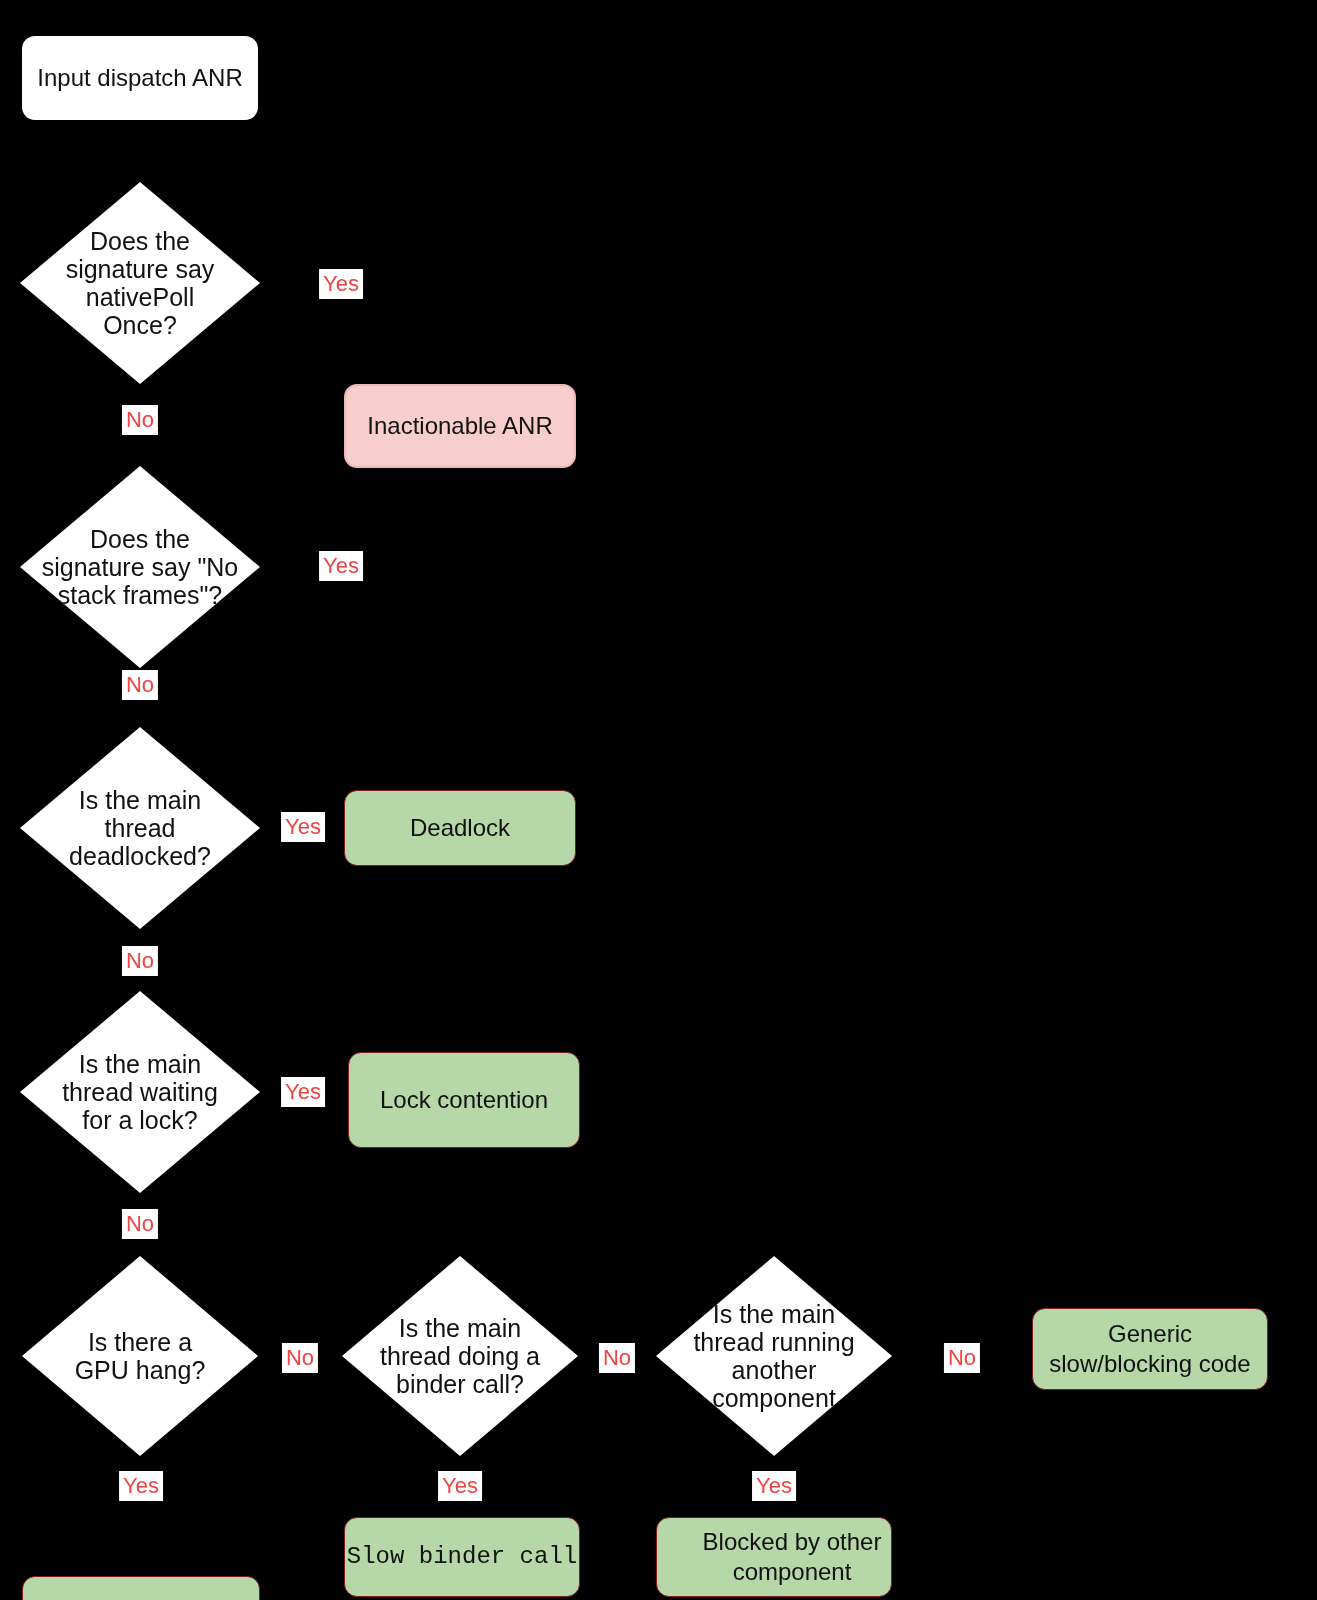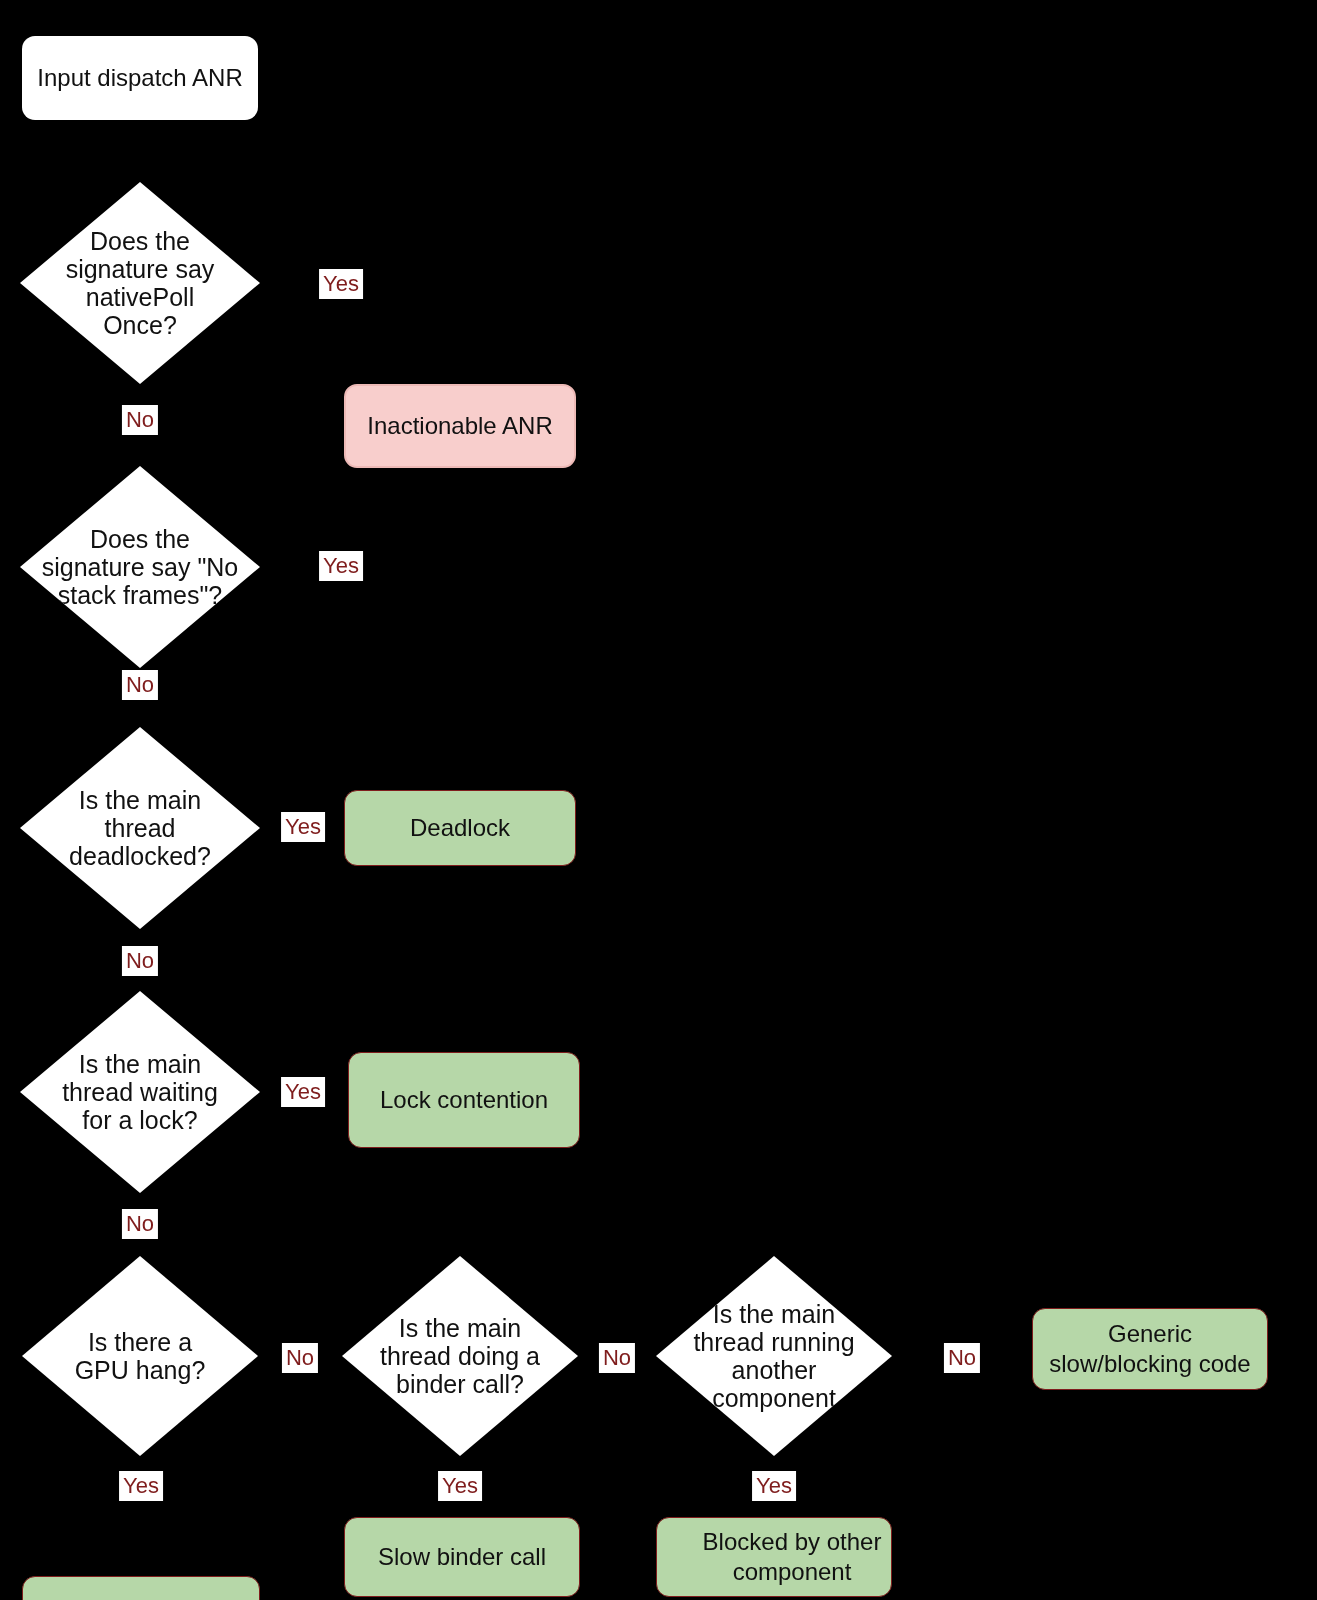--- a/index.html
+++ b/index.html
@@ -33,21 +33,21 @@
   .diamond {
     background: #ffffff;
     clip-path: polygon(50% 0%, 100% 50%, 50% 100%, 0% 50%);
     font-size: 25px;
     line-height: 28px;
   }
   .edge-label {
     position: absolute;
     transform: translate(-50%, -50%);
     background: #ffffff;
-    color: #7f1d1d;
+    color: #ef4444;
     font-size: 22px;
     line-height: 28px;
     padding: 1px 4px;
     white-space: nowrap;
   }
 </style>
 </head>
 <body>
 
 <div class="canvas">
@@ -113,21 +113,21 @@
 
   <div class="node box green" style="left:1032px; top:1288px; width:236px; height:82px;">
     <span class="node-text">Generic
 slow/blocking code</span>
   </div>
 
   <div class="node box green" style="left:22px; top:1556px; width:238px; height:80px;">
     <span class="node-text">GPU hang</span>
   </div>
 
-  <div class="node box green" style="left:344px; top:1497px; width:236px; height:80px;">
+  <div class="node box green" style="left:344px; top:1497px; width:236px; height:80px;font-family:Liberation Mono, monospace;">
     <span class="node-text">Slow binder call</span>
   </div>
 
   <div class="node box green" style="left:656px; top:1497px; width:236px; height:80px;padding-left:36px;">
     <span class="node-text">Blocked by other
 component</span>
   </div>
 
   <div class="edge-label" style="left:341px; top:264px;">Yes</div>
   <div class="edge-label" style="left:140px; top:400px;">No</div>

